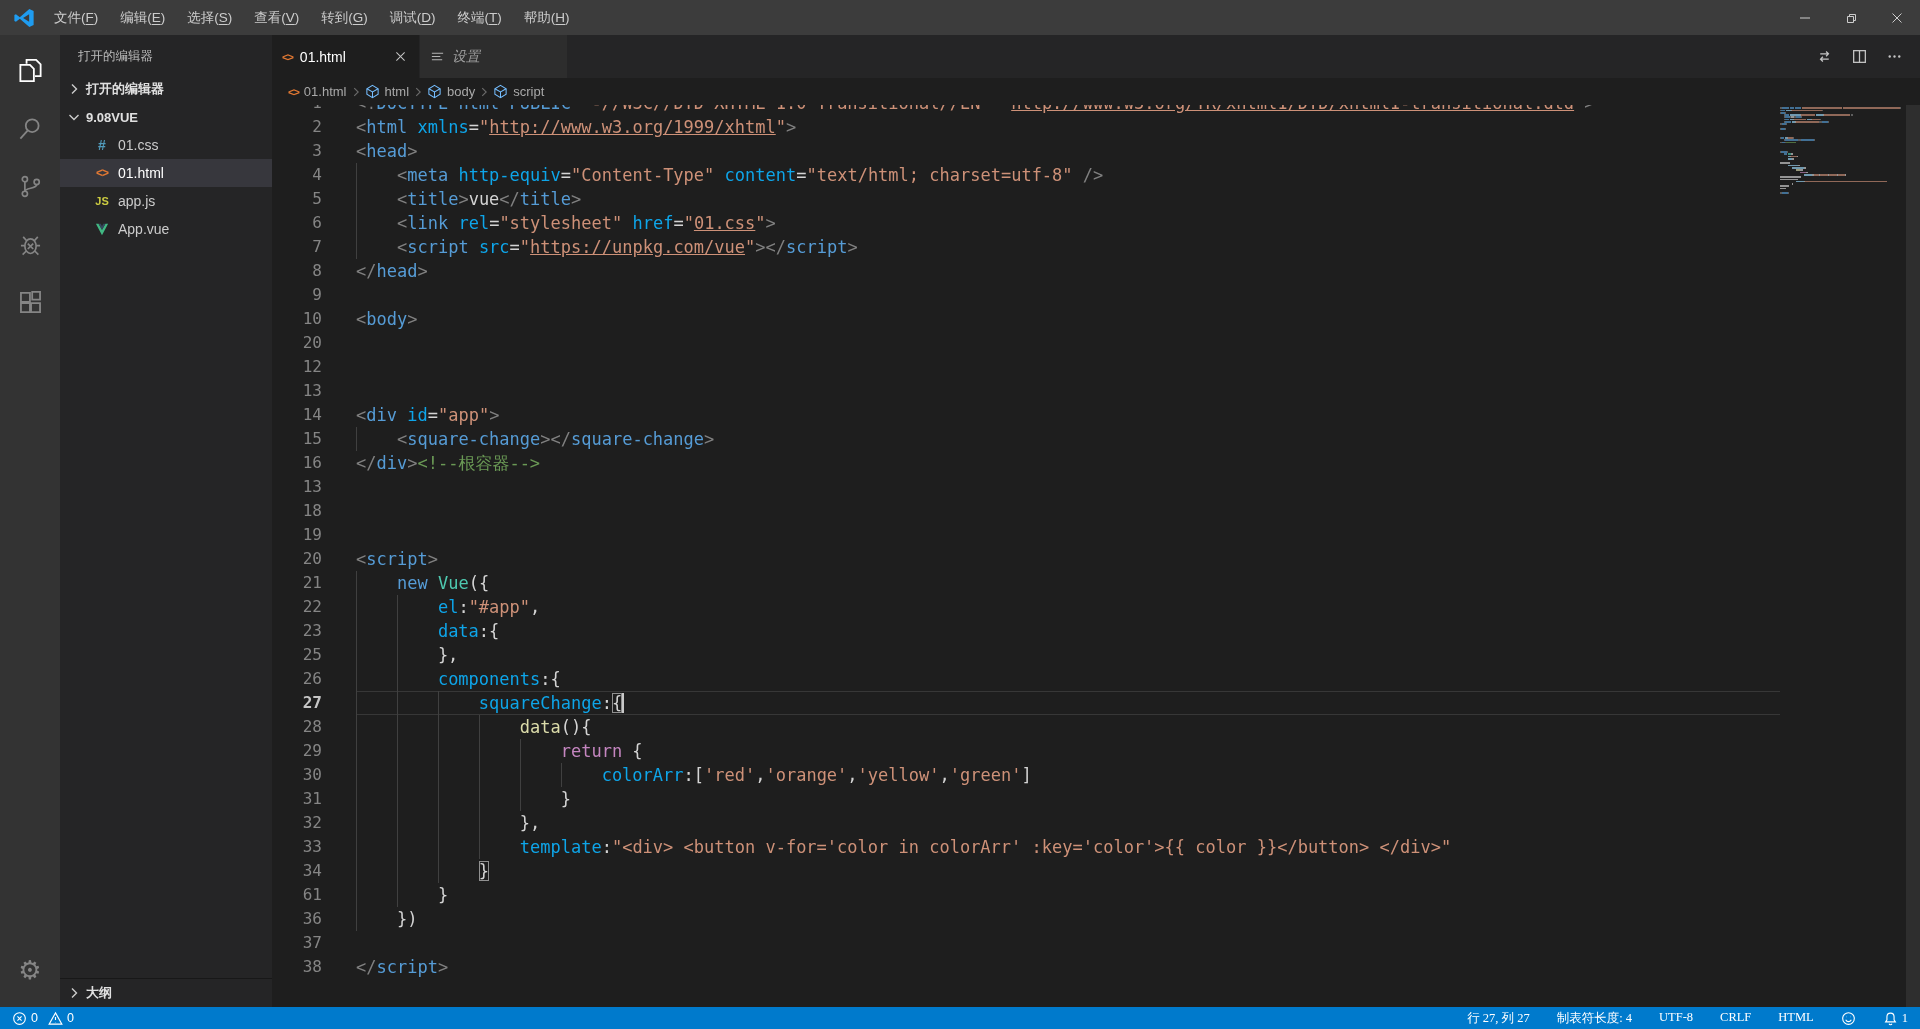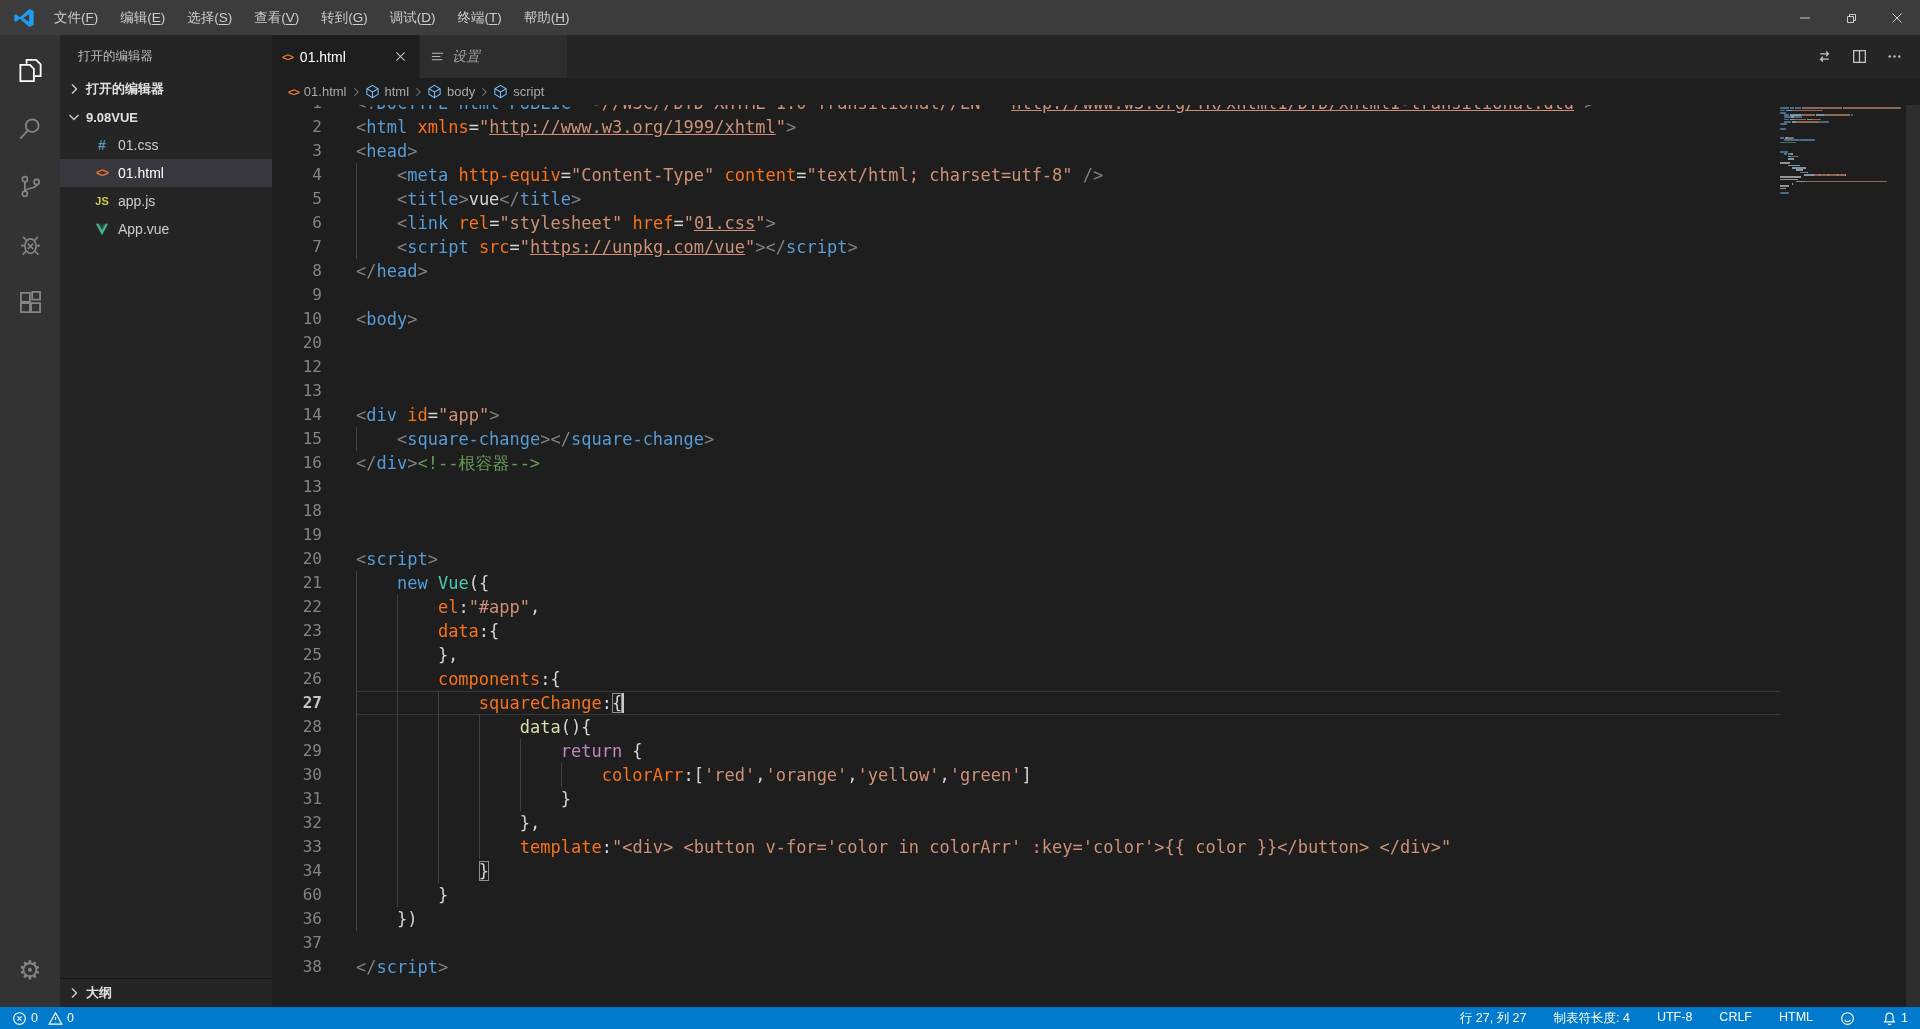--- a/index.html
+++ b/index.html
@@ -64,38 +64,38 @@
   
   .codewrap { position:relative; flex:1; overflow:hidden;
     font-family:"DejaVu Sans Mono", monospace; font-size:17px; line-height:24px; }
   .code-lines { position:absolute; top:-14px; left:0; right:140px; }
   .code-line { display:flex; height:24px; white-space:pre; }
   .ln { flex:0 0 84px; padding-right:34px; text-align:right; color:#858585; font-size:16px; }
   .ln.current-ln { color:#C6C6C6;font-weight:bold; }
   .lt { position:relative; flex:1; min-width:0; }
   .code-line.current .lt { box-shadow:inset 0 1px 0 #373737, inset 0 -1px 0 #373737; }
   .guide { position:absolute; top:0; height:24px; width:1px; background:#404040; }
-  .tk-g { color:#808080; } .tk-b { color:#569CD6; } .tk-a { color:#f97316;text-align:right; }
+  .tk-g { color:#808080; } .tk-b { color:#569CD6; } .tk-a { color:#0ea5e9;text-align:right; }
   .tk-s { color:#CE9178; } .tk-su { color:#CE9178; text-decoration:underline; }
   .tk-w { color:#D4D4D4; } .tk-c { color:#6A9955; } .tk-t { color:#4EC9B0; }
   .tk-f { color:#DCDCAA; } .tk-k { color:#C586C0; }
   .tk-bm { color:#D4D4D4; box-shadow:inset 0 0 0 1px #909090; }
   .caret { display:inline-block; width:2px; height:20px; background:#C8C8C8; vertical-align:-4px; }
 
   .minimap { position:absolute; top:2px; right:14px; width:126px; }
   .mm-line { height:2.3px; display:flex; align-items:center; }
   .mm-line span { height:1.7px; display:block; opacity:.65; }
   .vscroll { position:absolute; top:0; right:0; width:14px; height:100%; background:rgba(121,121,121,0.18); }
 
   
   .statusbar { height:22px; background:#007ACC; color:#FFFFFF; display:flex; align-items:center;
     justify-content:space-between; font-size:12.5px; padding:0 12px; }
   .sb-left, .sb-right { display:flex; align-items:center; }
   .sb-left .cnt { margin:0 10px 0 4px; }
-  .sb-item { margin-left:27px; cursor:pointer; white-space:nowrap; }
+  .sb-item { margin-left:27px; cursor:pointer; white-space:nowrap;font-family:Liberation Serif, serif; }
   .sb-ic { width:15px; height:15px; }
   .bell-wrap { display:flex; align-items:center; gap:4px; }
 </style>
 </head>
 <body>
 
 <div class="titlebar">
   <svg class="vslogo" viewBox="0 0 24 24">
     <path fill="#1F9CF0" d="M17.8 2.1L7.4 11.1 3.2 7.9 1.5 8.8v6.4l1.7.9 4.2-3.2 10.4 9 4.7-2.3V4.4L17.8 2.1zM17.6 7.8v8.4L11 12l6.6-4.2z"></path>
   </svg>
@@ -335,21 +335,21 @@
           <div class="code-line"><span class="ln">25</span><span class="lt"><i class="guide" style="left: 0px;"></i><i class="guide" style="left: 40.9438px;"></i><span class="tk-w">        },</span></span></div>
           <div class="code-line"><span class="ln">26</span><span class="lt"><i class="guide" style="left: 0px;"></i><i class="guide" style="left: 40.9438px;"></i><span class="tk-w">        </span><span class="tk-a">components</span><span class="tk-w">:{</span></span></div>
           <div class="code-line current"><span class="ln current-ln">27</span><span class="lt"><i class="guide" style="left: 0px;"></i><i class="guide" style="left: 40.9438px;"></i><i class="guide" style="left: 81.8875px;"></i><span class="tk-w">            </span><span class="tk-a">squareChange</span><span class="tk-w">:</span><span class="tk-bm">{</span><span class="caret"></span></span></div>
           <div class="code-line"><span class="ln">28</span><span class="lt"><i class="guide" style="left: 0px;"></i><i class="guide" style="left: 40.9438px;"></i><i class="guide" style="left: 81.8875px;"></i><i class="guide" style="left: 122.831px;"></i><span class="tk-w">                </span><span class="tk-f">data</span><span class="tk-w">(){</span></span></div>
           <div class="code-line"><span class="ln">29</span><span class="lt"><i class="guide" style="left: 0px;"></i><i class="guide" style="left: 40.9438px;"></i><i class="guide" style="left: 81.8875px;"></i><i class="guide" style="left: 122.831px;"></i><i class="guide" style="left: 163.775px;"></i><span class="tk-w">                    </span><span class="tk-k">return</span><span class="tk-w"> {</span></span></div>
           <div class="code-line"><span class="ln">30</span><span class="lt"><i class="guide" style="left: 0px;"></i><i class="guide" style="left: 40.9438px;"></i><i class="guide" style="left: 81.8875px;"></i><i class="guide" style="left: 122.831px;"></i><i class="guide" style="left: 163.775px;"></i><i class="guide" style="left: 204.719px;"></i><span class="tk-w">                        </span><span class="tk-a">colorArr</span><span class="tk-w">:[</span><span class="tk-s">'red'</span><span class="tk-w">,</span><span class="tk-s">'orange'</span><span class="tk-w">,</span><span class="tk-s">'yellow'</span><span class="tk-w">,</span><span class="tk-s">'green'</span><span class="tk-w">]</span></span></div>
           <div class="code-line"><span class="ln">31</span><span class="lt"><i class="guide" style="left: 0px;"></i><i class="guide" style="left: 40.9438px;"></i><i class="guide" style="left: 81.8875px;"></i><i class="guide" style="left: 122.831px;"></i><i class="guide" style="left: 163.775px;"></i><span class="tk-w">                    }</span></span></div>
           <div class="code-line"><span class="ln">32</span><span class="lt"><i class="guide" style="left: 0px;"></i><i class="guide" style="left: 40.9438px;"></i><i class="guide" style="left: 81.8875px;"></i><i class="guide" style="left: 122.831px;"></i><span class="tk-w">                },</span></span></div>
           <div class="code-line"><span class="ln">33</span><span class="lt"><i class="guide" style="left: 0px;"></i><i class="guide" style="left: 40.9438px;"></i><i class="guide" style="left: 81.8875px;"></i><i class="guide" style="left: 122.831px;"></i><span class="tk-w">                </span><span class="tk-a">template</span><span class="tk-w">:</span><span class="tk-s">"&lt;div&gt; &lt;button v-for='color in colorArr' :key='color'&gt;{{ color }}&lt;/button&gt; &lt;/div&gt;"</span></span></div>
           <div class="code-line"><span class="ln">34</span><span class="lt"><i class="guide" style="left: 0px;"></i><i class="guide" style="left: 40.9438px;"></i><i class="guide" style="left: 81.8875px;"></i><span class="tk-w">            </span><span class="tk-bm">}</span></span></div>
-          <div class="code-line"><span class="ln">60</span><span class="lt"><i class="guide" style="left: 0px;"></i><i class="guide" style="left: 40.9438px;"></i><span class="tk-w">        }</span></span></div>
+          <div class="code-line"><span class="ln">61</span><span class="lt"><i class="guide" style="left: 0px;"></i><i class="guide" style="left: 40.9438px;"></i><span class="tk-w">        }</span></span></div>
           <div class="code-line"><span class="ln">36</span><span class="lt"><i class="guide" style="left: 0px;"></i><span class="tk-w">    })</span></span></div>
           <div class="code-line"><span class="ln">37</span><span class="lt"></span></div>
           <div class="code-line"><span class="ln">38</span><span class="lt"><span class="tk-g">&lt;/</span><span class="tk-b">script</span><span class="tk-g">&gt;</span></span></div>
         </div>
       <div class="minimap" id="minimap">
           <div class="mm-line">
             <span style="width: 2px; background: rgb(128, 128, 128);"></span>
             <span style="width: 7px; background: rgb(86, 156, 214);"></span>
             <span style="width: 1px;"></span>
             <span style="width: 4px; background: rgb(86, 156, 214);"></span>

